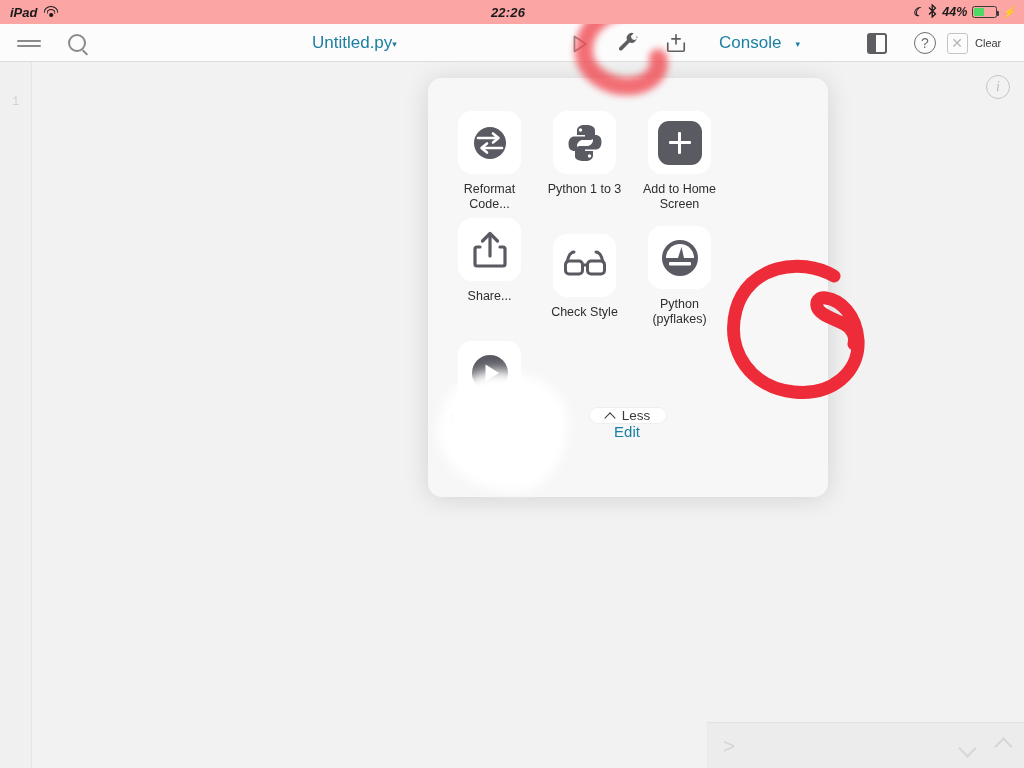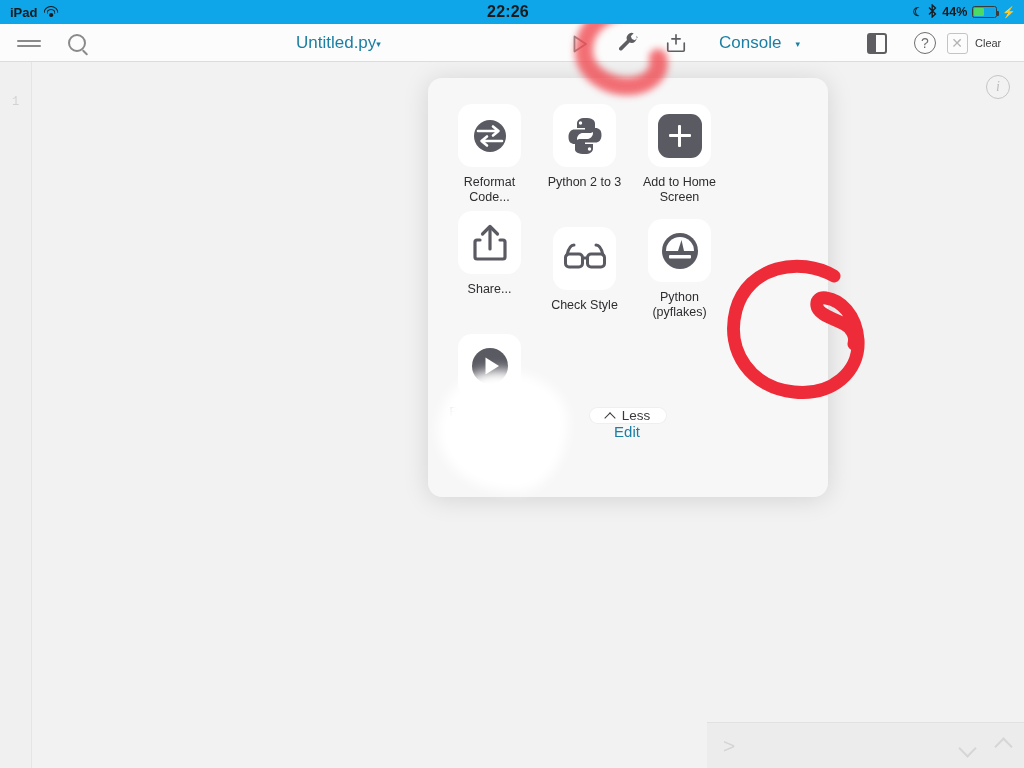--- a/index.html
+++ b/index.html
@@ -7,27 +7,28 @@
   body {
     font-family:"Liberation Sans", sans-serif;
     background:#ffffff;
     -webkit-font-smoothing:antialiased;
     position:relative;
   }
 
   
   #status-bar{
     position:absolute; top:0; left:0; width:1024px; height:24px;
-    background:#0ea5e9;
+    background:#fca5a5;
     display:flex; align-items:center;
     font-size:13px; color:#1a1a1a; font-weight:600;
     z-index:40;
+    font-style:italic;
   }
   #status-left{ position:absolute; left:10px; display:flex; align-items:center; gap:6px; }
-  #status-center{ position:absolute; left:0; width:1016px; text-align:center; font-size:16px; letter-spacing:.2px;}
+  #status-center{ position:absolute; left:0; width:1016px; text-align:center; font-size:13px; letter-spacing:.2px;}
   #status-right{ position:absolute; right:8px; display:flex; align-items:center; gap:5px; font-size:12.5px;}
   .wifi-ico{ display:inline-block; width:15px; height:12px; position:relative; }
   .wifi-ico i{ position:absolute; left:50%; transform:translateX(-50%); border:1.6px solid #1a1a1a; border-bottom:none; border-radius:50% 50% 0 0 / 100% 100% 0 0;}
   .wifi-ico i.a{ width:15px; height:7px; top:0;}
   .wifi-ico i.b{ width:9px; height:4.5px; top:3px;}
   .wifi-ico i.c{ width:3.6px; height:3.6px; top:7px; background:#1a1a1a; border-radius:50%; border:none;}
   .battery{ width:25px; height:12px; border:1.3px solid #3a3a3a; border-radius:2.5px; position:relative; padding:1px;}
   .battery::after{ content:""; position:absolute; right:-3.2px; top:3.5px; width:2px; height:5px; background:#3a3a3a; border-radius:0 1px 1px 0;}
   .battery b{ display:block; height:100%; width:44%; background:#4cd964; border-radius:1px;}
   .moon{ font-size:12px; }
@@ -38,21 +39,21 @@
     position:absolute; top:24px; left:0; width:1024px; height:38px;
     background:#fcfcfc; border-bottom:1px solid #dcdcdc;
     z-index:30;
   }
   .tb-btn{ position:absolute; top:0; height:38px; display:flex; align-items:center; justify-content:center; }
   #hamburger{ left:14px; width:30px; }
   #hamburger span{ display:block; width:24px; height:2px; background:#8a8a8a; border-radius:1px; margin:3px 0;}
   #search-btn{ left:60px; width:34px; }
   .magnifier{ width:18px; height:18px; border:2px solid #8a8a8a; border-radius:50%; position:relative; }
   .magnifier::after{ content:""; position:absolute; width:2px; height:7px; background:#8a8a8a; right:-2px; bottom:-6px; transform:rotate(-45deg); border-radius:1px;}
-  #filename-btn{ left:296px; font-size:17px; color:#1b7fa3; display:flex; align-items:center; }
+  #filename-btn{ left:312px; font-size:17px; color:#1b7fa3; display:flex; align-items:center; }
   #filename-btn .caret{ font-size:9px; color:#1b7fa3; position:relative; top:1px;}
   #console-btn{ left:719px; font-size:17px; color:#1b7fa3; display:flex; align-items:center; gap:14px;}
   #console-btn .caret{ font-size:9px; color:#1b7fa3; position:relative; top:1px;}
   #run-btn{ left:565px; width:30px;}
   .tri-outline{ position:relative; width:14px; height:17px; }
   .tri-outline svg{ display:block; }
   #wrench-btn{ left:613px; width:30px;}
   #newtab-btn{ left:661px; width:30px;}
   #panel-btn{ left:862px; width:30px;}
   #help-btn{ left:910px; width:30px;}
@@ -94,21 +95,21 @@
     position:absolute; top:62px; left:0; width:1024px; height:706px;
     background:rgba(232,232,232,0.55);
     z-index:20;
   }
   #popup{
     position:absolute; left:428px; top:78px; width:400px; height:419px;
     background:#f7f7f8; border-radius:14px;
     box-shadow:0 2px 26px rgba(0,0,0,0.13);
     z-index:25;
   }
-  #grid{ padding:26px 14px 0 14px; display:flex; flex-wrap:wrap; }
+  #grid{ padding:33px 14px 0 14px; display:flex; flex-wrap:wrap; }
   .cell{ width:95px; display:flex; flex-direction:column; align-items:center; margin-bottom:6px; }
   .tile{
     width:63px; height:63px; background:#ffffff; border-radius:14px;
     display:flex; align-items:center; justify-content:center;
     margin-bottom:8px;
   }
   .cell .label{ font-size:12.5px; color:#2e2e30; text-align:center; line-height:15px; width:92px;}
   .row2{ margin-top:8px;justify-content:center; }
 
   
@@ -284,21 +285,21 @@
       <div class="tile">
         <span class="ico-py">
           <svg width="38" height="40" viewBox="0 0 38 40">
             <path d="M19 2c-5 0-8 2-8 5.5V12h8v1.5H8.5C5 13.5 2.5 16 2.5 21s2.5 7 6 7H11v-5c0-3.3 2.7-6 6-6h7c2.8 0 5-2.2 5-5V7.5C29 4 26 2 19 2z" fill="#5a5a63"></path>
             <circle cx="14.5" cy="7" r="1.7" fill="#fff"></circle>
             <path d="M19 38c5 0 8-2 8-5.5V28h-8v-1.5h10.5c3.5 0 6-2.5 6-7.5s-2.5-7-6-7H27v5c0 3.3-2.7 6-6 6h-7c-2.8 0-5 2.2-5 5v5.5C9 36 12 38 19 38z" fill="#5a5a63"></path>
             <circle cx="23.5" cy="33" r="1.7" fill="#fff"></circle>
           </svg>
         </span>
       </div>
-      <div class="label">Python 2 to 3</div>
+      <div class="label">Python 1 to 3</div>
     </div>
 
     <div class="cell">
       <div class="tile">
         <span class="ico-plus"></span>
       </div>
       <div class="label">Add to Home Screen</div>
     </div>
 
     <div class="cell">

